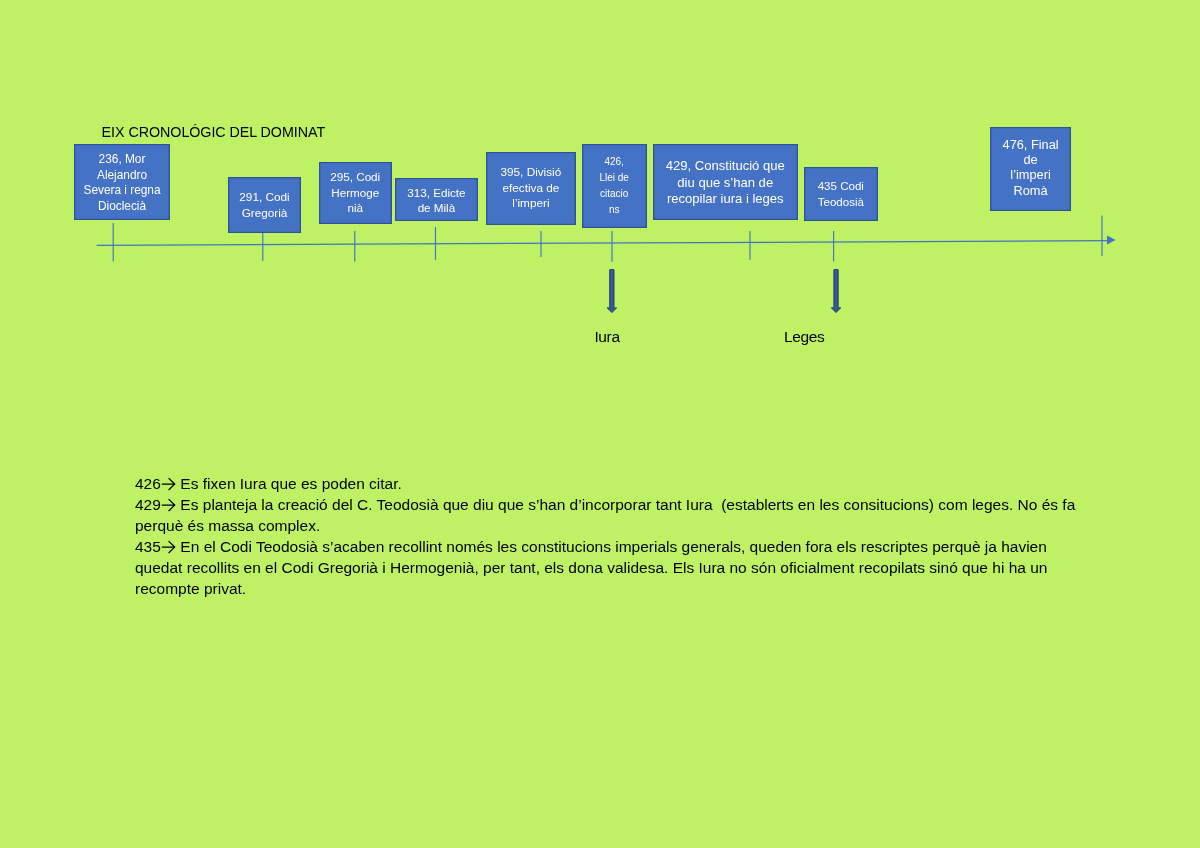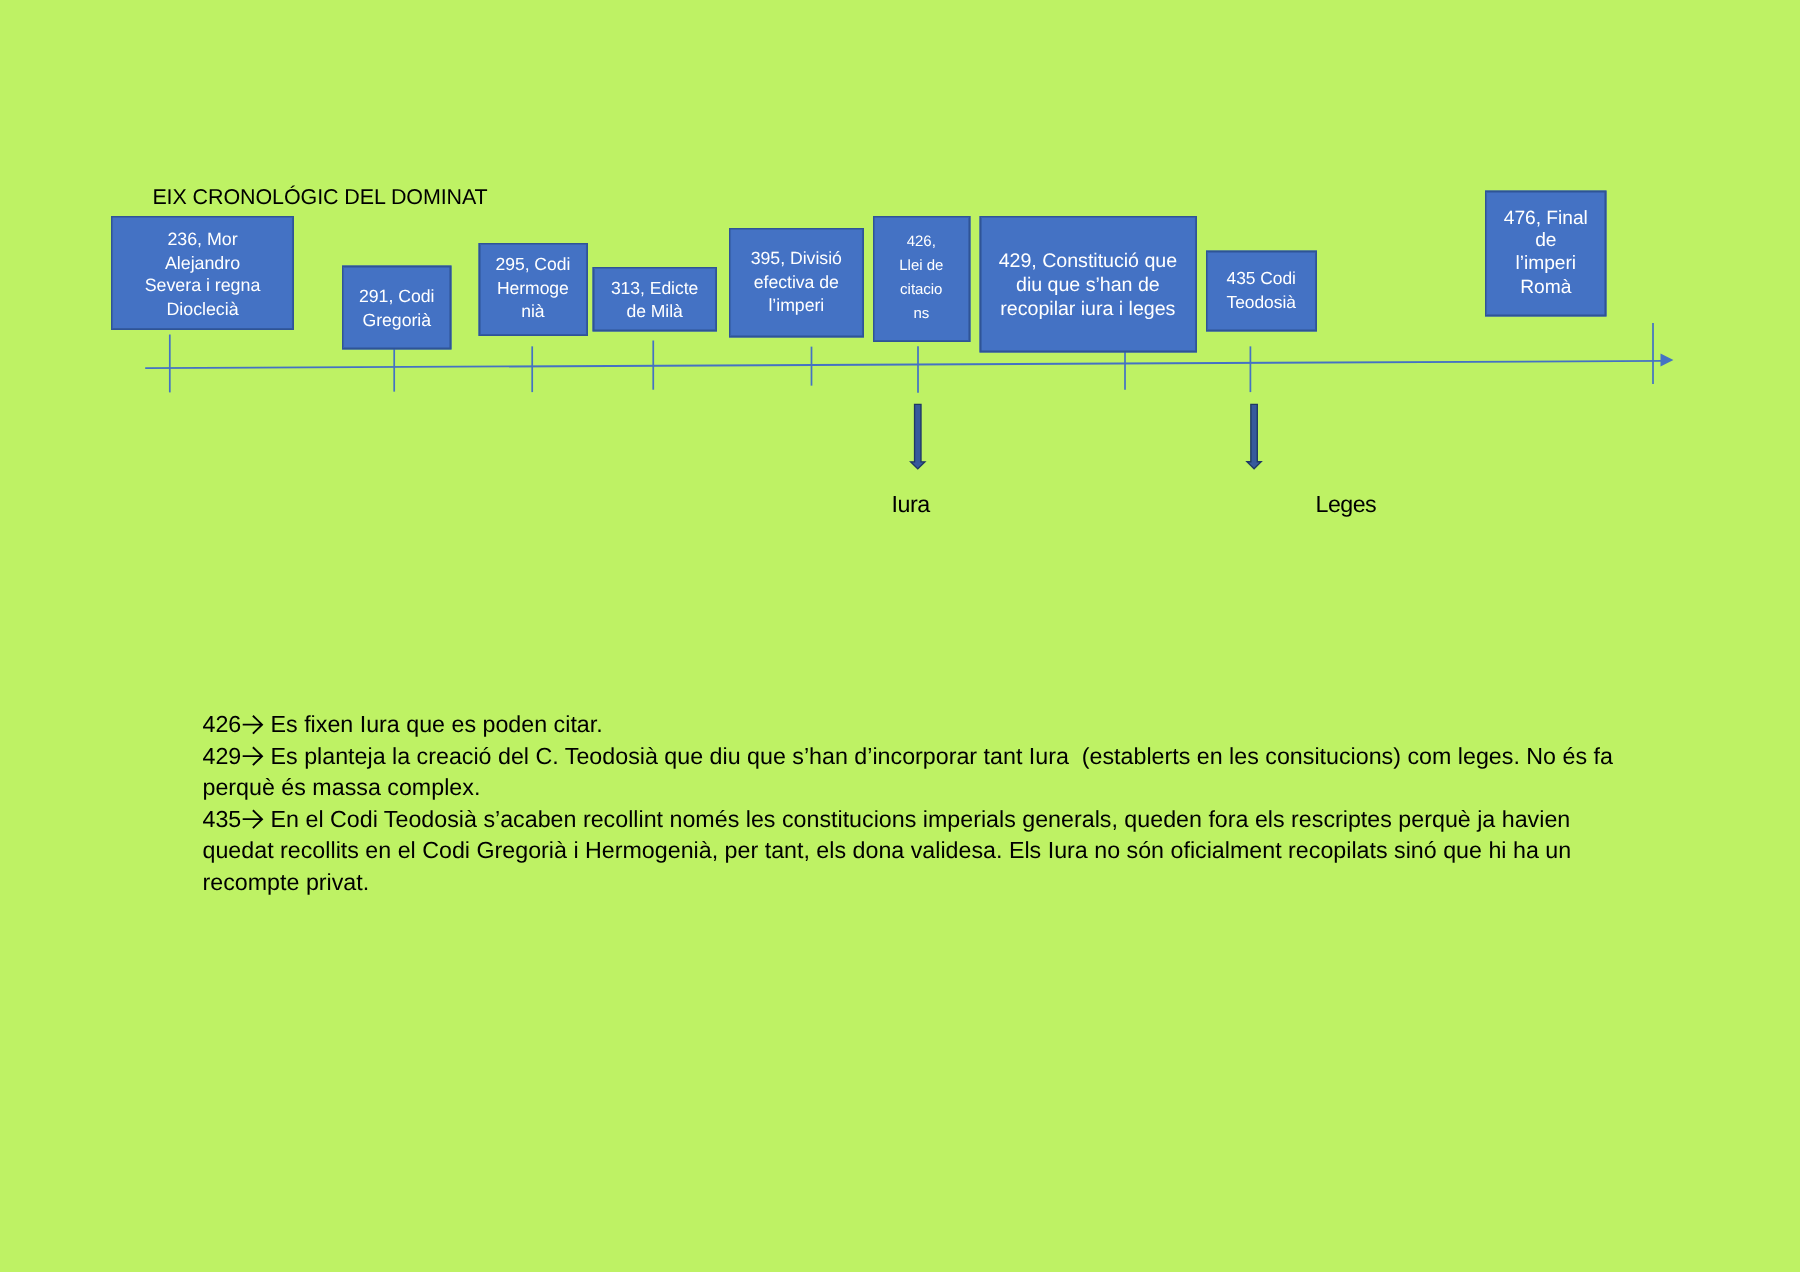--- a/index.html
+++ b/index.html
@@ -72,21 +72,21 @@
       <line x1="833.6" y1="230.9" x2="833.6" y2="261.4"></line>
       <line x1="1102.0" y1="215.4" x2="1102.0" y2="256.0"></line>
     </g>
 
     <g fill="#36599C" stroke="#1F3864" stroke-width="0.9">
       <path d="M 609.7 269.6 L 614.0 269.6 L 614.0 307.9 L 616.6 307.9 L 611.85 312.6 L 607.1 307.9 L 609.7 307.9 Z"></path>
       <path d="M 833.9 269.6 L 838.2 269.6 L 838.2 307.8 L 840.8 307.8 L 836.05 312.5 L 831.3 307.8 L 833.9 307.8 Z"></path>
     </g>
   </svg>
 
-  <div class="tl-box" style="left:74px;top:143.5px;width:122px;height:76.5px;font-size:11.9px;line-height:15.4px;--ty:1.5px;">
+  <div class="tl-box" style="left:74px;top:143.5px;width:96px;height:76.5px;font-size:11.9px;line-height:15.4px;--ty:1.5px;">
     <span class="box-lines">
         <span class="box-line">236, Mor</span>
         <span class="box-line">Alejandro</span>
         <span class="box-line">Severa i regna</span>
         <span class="box-line">Dioclecià</span>
       </span>
   </div>
   <div class="tl-box" style="left:228px;top:177px;width:73px;height:56px;font-size:11.8px;line-height:15.5px;--ty:0.8px;">
     <span class="box-lines">
         <span class="box-line">291, Codi</span>
@@ -114,21 +114,21 @@
       </span>
   </div>
   <div class="tl-box" style="left:581.8px;top:144px;width:64.8px;height:83.6px;font-size:10px;line-height:15.9px;--ty:0px;">
     <span class="box-lines">
         <span class="box-line">426,</span>
         <span class="box-line">Llei de</span>
         <span class="box-line">citacio</span>
         <span class="box-line">ns</span>
       </span>
   </div>
-  <div class="tl-box" style="left:653px;top:143.7px;width:144.5px;height:91px;font-size:13.1px;line-height:16.3px;--ty:1px;">
+  <div class="tl-box" style="left:653px;top:143.7px;width:144.5px;height:76px;font-size:13.1px;line-height:16.3px;--ty:1px;">
     <span class="box-lines">
         <span class="box-line">429, Constitució que</span>
         <span class="box-line">diu que s’han de</span>
         <span class="box-line">recopilar iura i leges</span>
       </span>
   </div>
   <div class="tl-box" style="left:803.8px;top:166.6px;width:74px;height:54.3px;font-size:11.6px;line-height:15.5px;--ty:0px;">
     <span class="box-lines">
         <span class="box-line">435 Codi</span>
         <span class="box-line">Teodosià</span>
@@ -137,21 +137,21 @@
   <div class="tl-box" style="left:990px;top:126.9px;width:81.1px;height:84.2px;font-size:12.8px;line-height:15.4px;--ty:-1.5px;">
     <span class="box-lines">
         <span class="box-line">476, Final</span>
         <span class="box-line">de</span>
         <span class="box-line">l’imperi</span>
         <span class="box-line">Romà</span>
       </span>
   </div>
 
   <div class="marker-label" style="left:594.4px;top:329px;">Iura</div>
-  <div class="marker-label" style="left:877px;top:329px;">Leges</div>
+  <div class="marker-label" style="left:784px;top:329px;">Leges</div>
 
   <div class="notes">
     <p><span>426</span><span class="arrow-glyph"><svg viewBox="0 0 100 100" aria-hidden="true">
             <path d="M 2 50 L 88 50 M 50 8 L 93 50 L 50 92"></path>
           </svg></span><span> Es fixen Iura que es poden citar.</span></p>
     <p><span>429</span><span class="arrow-glyph"><svg viewBox="0 0 100 100" aria-hidden="true">
             <path d="M 2 50 L 88 50 M 50 8 L 93 50 L 50 92"></path>
           </svg></span><span> Es planteja la creació del C. Teodosià que diu que s’han d’incorporar tant Iura &nbsp;(establerts en les consitucions) com leges. No és fa perquè és massa complex.</span></p>
     <p><span>435</span><span class="arrow-glyph"><svg viewBox="0 0 100 100" aria-hidden="true">
             <path d="M 2 50 L 88 50 M 50 8 L 93 50 L 50 92"></path>

